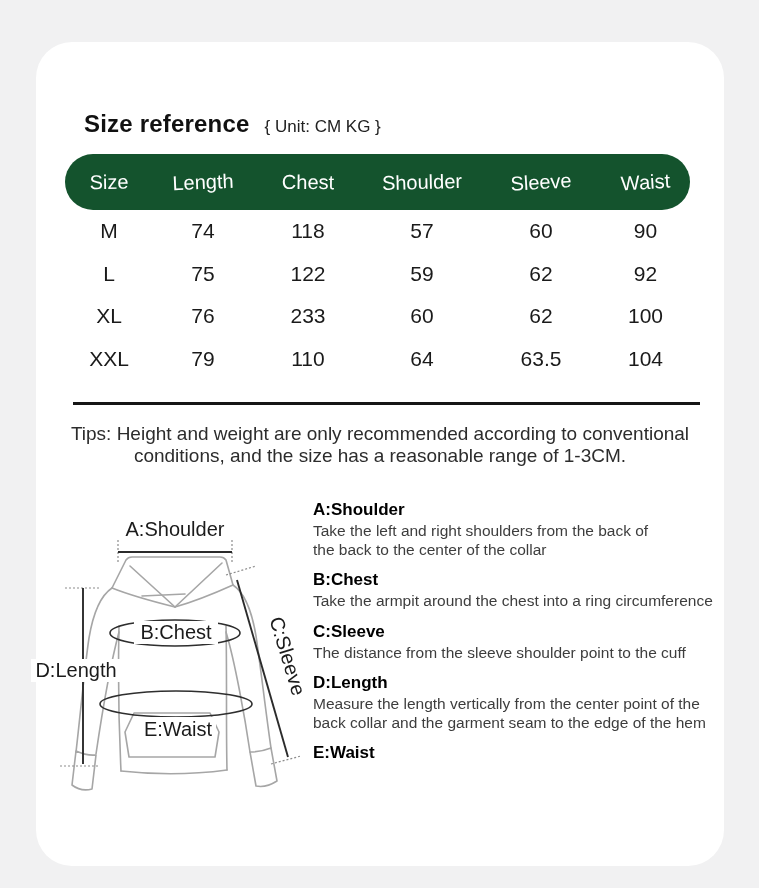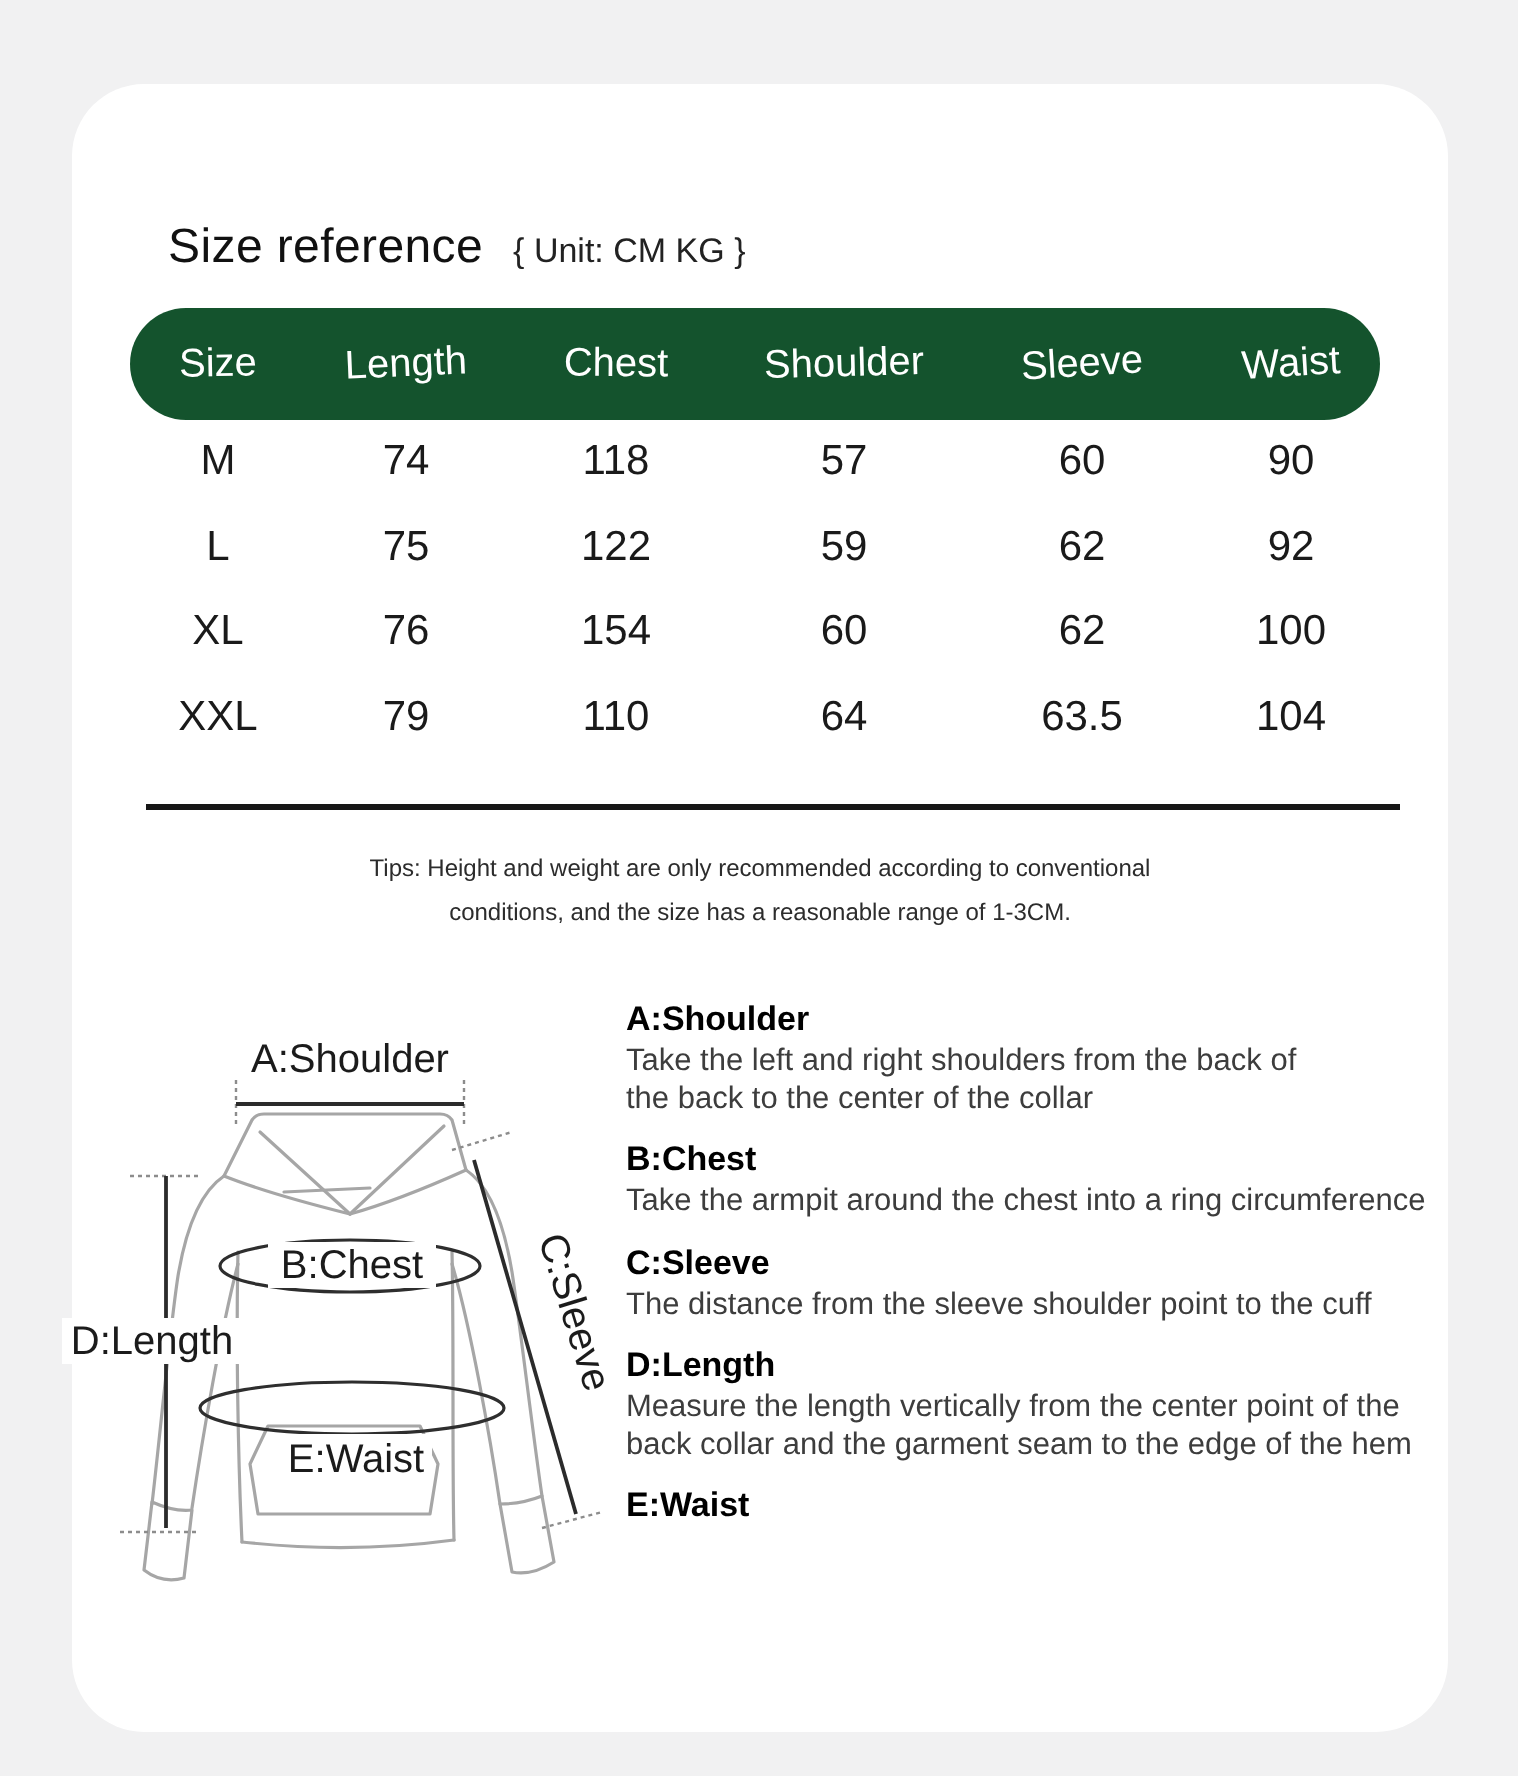--- a/index.html
+++ b/index.html
@@ -11,21 +11,21 @@
     overflow:hidden;
     color:#151515;
   }
   .card{
     position:absolute;left:36px;top:42px;
     width:688px;height:824px;
     background:#ffffff;border-radius:36px;
   }
   
   .title-row{position:absolute;left:48px;top:68px;white-space:nowrap;}
-  .title{font-size:24px;font-weight:normal;color:#111;letter-spacing:.2px;}
+  .title{font-size:24px;font-weight:bold;color:#111;letter-spacing:.2px;}
   .unit{font-size:17px;color:#222;margin-left:15px;}
   
   .pill{
     position:absolute;left:29px;top:112px;width:625px;height:56px;
     background:#14532d;border-radius:28px;
     display:grid;grid-template-columns:88px 100px 110px 118px 120px 89px;
     align-items:center;
   }
   .hcell{color:#fff;font-size:20px;text-align:center;}
   .hcell:nth-child(1){transform:rotate(-1deg);}
@@ -37,21 +37,21 @@
   .tbody{position:absolute;left:29px;top:168px;width:625px;}
   .trow{
     display:grid;grid-template-columns:88px 100px 110px 118px 120px 89px;
     height:42.6px;align-items:center;
   }
   .tcell{font-size:21px;color:#1a1a1a;text-align:center;}
   
   .divider{position:absolute;left:37px;top:360px;width:627px;height:3px;background:#161616;}
   .tips{
     position:absolute;left:0;top:381px;width:100%;
-    text-align:center;font-size:12px;line-height:22px;color:#2c2c2c;
+    text-align:center;font-size:19px;line-height:22px;color:#2c2c2c;
     white-space:pre-line;
   }
   
   .diagram{position:absolute;left:-6px;top:448px;}
   .defs{position:absolute;left:277px;top:458px;width:414px;}
   .def-item{margin-bottom:11px;}
   .def-term{font-size:17px;font-weight:bold;color:#000;line-height:20px;margin-bottom:2px;}
   .def-desc{font-size:15.5px;color:#3d3d3d;line-height:18.5px;white-space:pre-line;}
   
   .garment{stroke:#a6a6a6;stroke-width:1.6;fill:none;stroke-linejoin:round;stroke-linecap:round;}
@@ -92,21 +92,21 @@
       <span class="tcell">L</span>
       <span class="tcell">75</span>
       <span class="tcell">122</span>
       <span class="tcell">59</span>
       <span class="tcell">62</span>
       <span class="tcell">92</span>
     </div>
     <div class="trow">
       <span class="tcell">XL</span>
       <span class="tcell">76</span>
-      <span class="tcell">154</span>
+      <span class="tcell">233</span>
       <span class="tcell">60</span>
       <span class="tcell">62</span>
       <span class="tcell">100</span>
     </div>
     <div class="trow">
       <span class="tcell">XXL</span>
       <span class="tcell">79</span>
       <span class="tcell">110</span>
       <span class="tcell">64</span>
       <span class="tcell">63.5</span>

